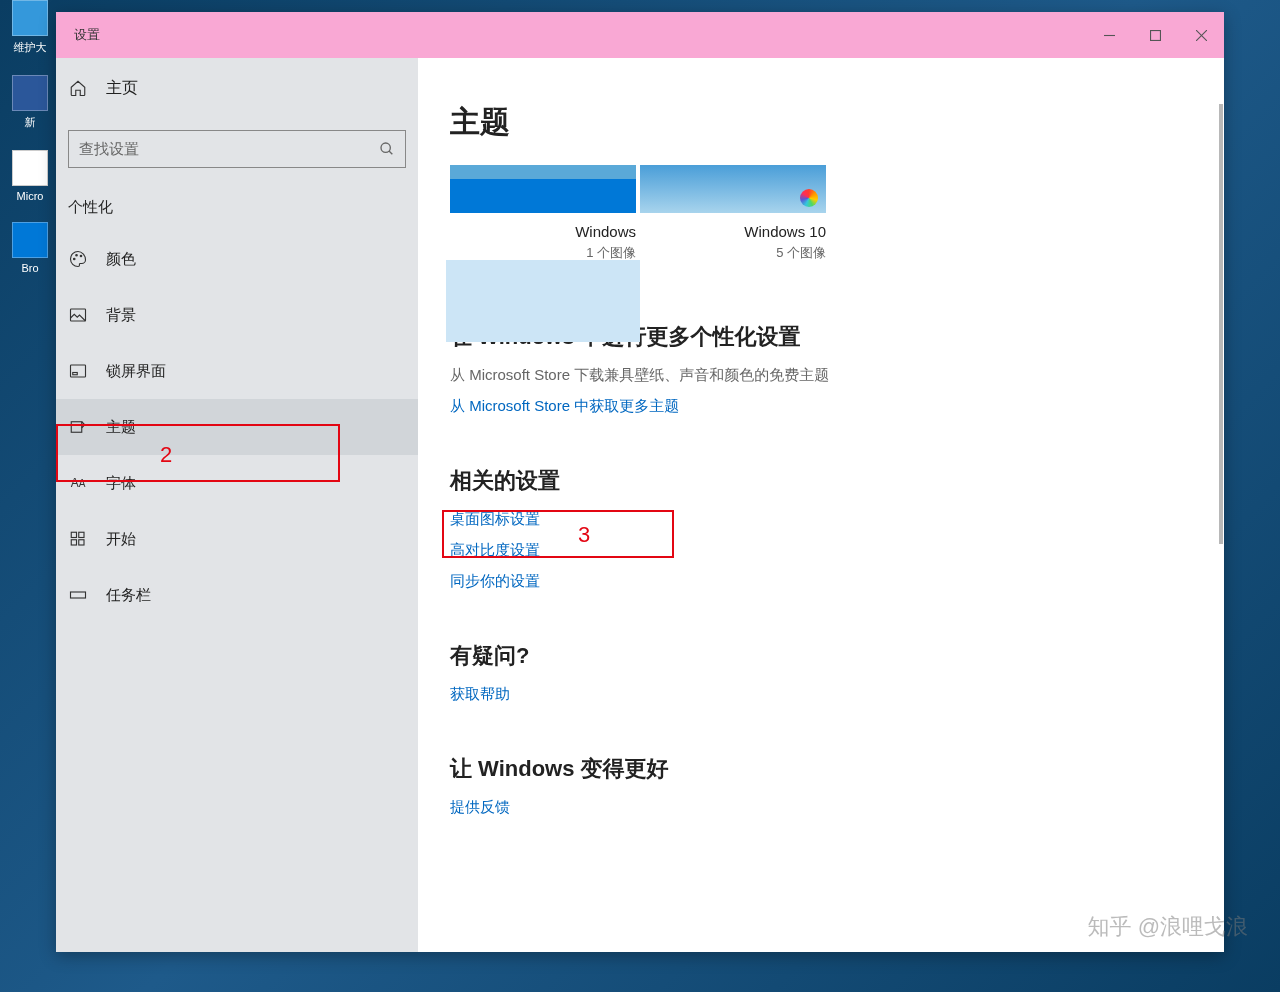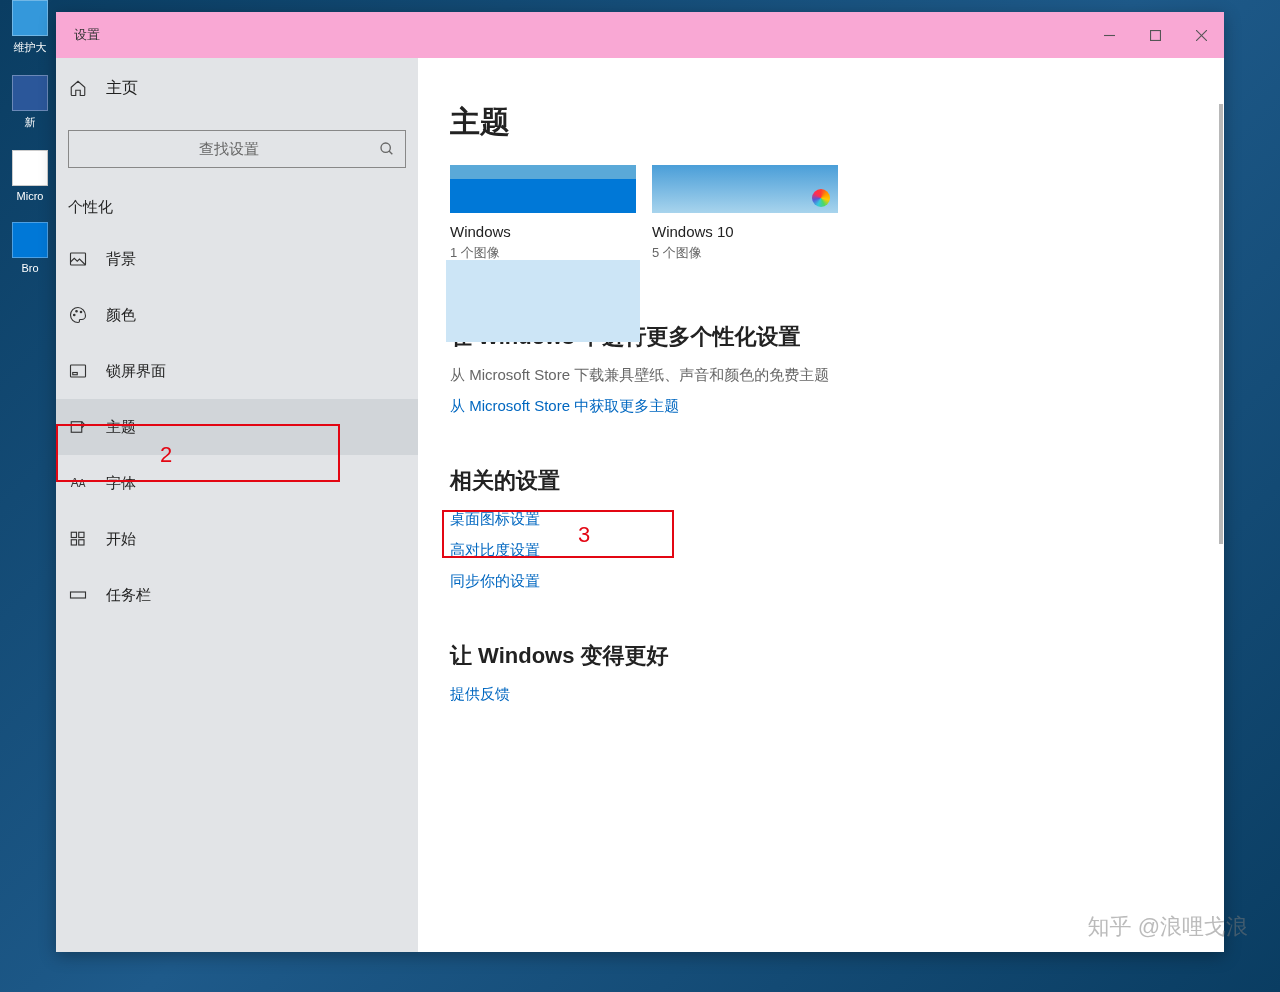--- a/index.html
+++ b/index.html
@@ -18,37 +18,37 @@
 .titlebar-left { font-size: 13px; color: #333; }
 .winbtns { display: flex; height: 100%; }
 .winbtn { width: 46px; height: 100%; display: flex; align-items: center; justify-content: center; color: #555; font-size: 11px; cursor: pointer; }
 .winbtn svg { width: 11px; height: 11px; }
 
 .body { flex: 1; display: flex; min-height: 0; }
 .sidebar { width: 362px; background: #e2e4e7; padding: 0; display: flex; flex-direction: column; }
 .sidebar .home { display: flex; align-items: center; height: 60px; font-size: 16px; color: #222; padding: 0 12px; cursor: pointer; }
 .sidebar .home .icon { width: 20px; margin-right: 18px; display:flex; justify-content:center; }
 
-.search-wrap { padding: 12px 12px 18px 12px; text-align: center; }
+.search-wrap { padding: 12px 12px 18px 12px; }
 .search { width: 100%; height: 38px; background: transparent; border: 1px solid #888; display: flex; align-items: center; padding: 0 10px; color: #666; font-size: 15px; }
 .search span { flex: 1; }
 .search svg { width: 16px; height: 16px; }
 
 .section-label { font-size: 15px; padding: 12px 12px 14px; color: #222; font-weight:400;}
 
 .nav { display: flex; flex-direction: column; }
 .nav-item { display: flex; align-items: center; height: 56px; padding: 0 12px; font-size: 15px; color: #222; cursor: pointer; }
 .nav-item .icon { width: 20px; margin-right: 18px; display:flex; justify-content:center; }
 .nav-item.active { background: #d1d5d9; }
 
 .main { flex: 1; background: #fff; padding: 44px 0 0 0; position: relative; overflow: hidden; }
 .main-inner { padding: 0 32px 40px 32px; height:100%; overflow:auto;}
 .main h1 { font-size: 30px; font-weight: 600; color: #222; margin-bottom: 22px; }
 
-.themes { display: flex; gap: 16px; margin-bottom: 60px; }
+.themes { display: flex; gap: 4px; margin-bottom: 60px; text-align: right; }
 .theme { width: 186px; cursor:pointer; }
 .thumb { width: 186px; height: 48px; background: #6bb7e0; position: relative; }
 .thumb.win { background: linear-gradient(#5aa9d8 0 30%, #0078d7 30% 100%); }
 .thumb.sky { background: linear-gradient(#4a9ed8, #a8d4ed); }
 .thumb.flower { background: linear-gradient(#87c4e2, #b9deee); }
 .thumb .cw { position: absolute; right: 8px; bottom: 6px; width: 18px; height: 18px; border-radius: 50%; background: conic-gradient(#ff3b30, #ff9500, #ffcc00, #4cd964, #34c6de, #5856d6, #ff2d55, #ff3b30); }
 .theme-name { font-size: 15px; color: #222; margin-top: 10px; }
 .theme-sub { font-size: 13px; color: #666; margin-top: 4px; }
 
 .sel-highlight { position:absolute; background:#cce5f6; width:194px; height:82px; left:28px; top:202px; z-index:0;}
@@ -133,36 +133,36 @@
               <circle cx="10" cy="10" r="7"></circle>
               <line x1="20" y1="20" x2="15" y2="15"></line>
             </svg>
         </div>
       </div>
       <div class="section-label">个性化</div>
       <div class="nav">
         <div class="nav-item">
           <span class="icon">
               <svg width="18" height="18" viewBox="0 0 24 24" fill="none" stroke="#333" stroke-width="1.5">
-                <rect x="2" y="4" width="20" height="16" rx="1"></rect>
-                <path d="M2 16l5-5 4 4 3-3 8 8"></path>
-              </svg>
-            </span>
-          <span>背景</span>
-        </div>
-        <div class="nav-item">
-          <span class="icon">
-              <svg width="18" height="18" viewBox="0 0 24 24" fill="none" stroke="#333" stroke-width="1.5">
                 <path d="M12 2a10 10 0 1 0 0 20c1.5 0 2-1 2-2s-.5-2 1-2h2a5 5 0 0 0 5-5c0-6-5-11-10-11z"></path>
                 <circle cx="7" cy="12" r="1" fill="#333"></circle>
                 <circle cx="10" cy="7" r="1" fill="#333"></circle>
                 <circle cx="16" cy="8" r="1" fill="#333"></circle>
               </svg>
             </span>
           <span>颜色</span>
+        </div>
+        <div class="nav-item">
+          <span class="icon">
+              <svg width="18" height="18" viewBox="0 0 24 24" fill="none" stroke="#333" stroke-width="1.5">
+                <rect x="2" y="4" width="20" height="16" rx="1"></rect>
+                <path d="M2 16l5-5 4 4 3-3 8 8"></path>
+              </svg>
+            </span>
+          <span>背景</span>
         </div>
         <div class="nav-item">
           <span class="icon">
               <svg width="18" height="18" viewBox="0 0 24 24" fill="none" stroke="#333" stroke-width="1.5">
                 <rect x="2" y="4" width="20" height="16" rx="1"></rect>
                 <rect x="5" y="14" width="6" height="3"></rect>
               </svg>
             </span>
           <span>锁屏界面</span>
         </div>
@@ -229,20 +229,24 @@
         <a class="link">从 Microsoft Store 中获取更多主题</a>
       </div>
 
       <div class="section">
         <div class="sub-h">相关的设置</div>
         <a class="link">桌面图标设置</a>
         <a class="link">高对比度设置</a>
         <a class="link">同步你的设置</a>
       </div>
 
+      <div class="section">
+        <div class="sub-h">有疑问?</div>
+        <a class="link">获取帮助</a>
+      </div>
 
       <div class="section">
         <div class="sub-h">让 Windows 变得更好</div>
         <a class="link">提供反馈</a>
       </div>
       </div>
     </div>
   </div>
 </div>
 

